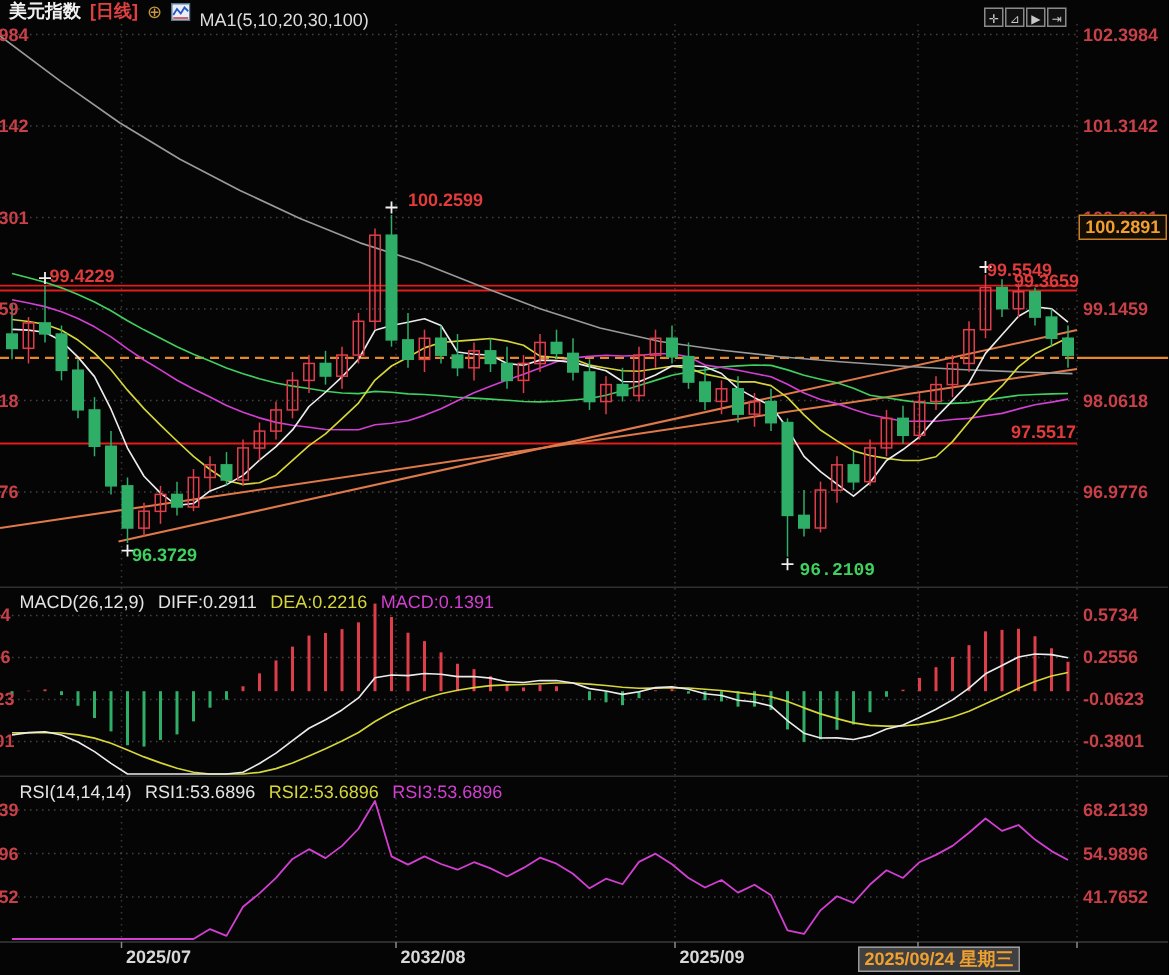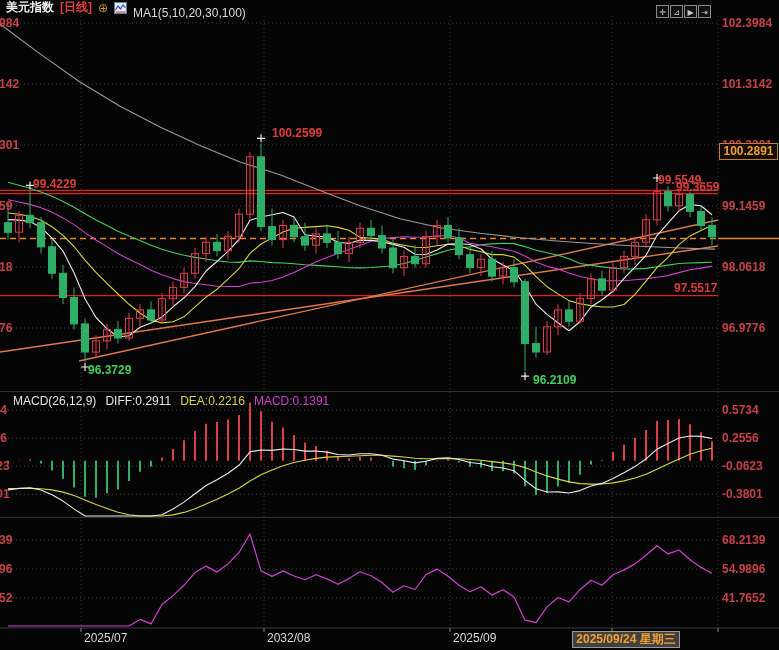--- a/index.html
+++ b/index.html
@@ -16,21 +16,21 @@
   .maval{font-weight:normal;}
   .toolbar{position:absolute;left:656px;top:5px;display:flex;gap:1px;z-index:6;}
   .tbico{width:13px;height:13px;border:1px solid #8a8a8a;background:#111;color:#c8c8c8;
          font-size:8px;line-height:13px;text-align:center;box-sizing:border-box;cursor:pointer;}
   .axlab{position:absolute;font-size:12px;font-weight:bold;color:#c84048;white-space:nowrap;z-index:4;}
   .lclip{position:absolute;left:-31px;width:38px;text-align:right;font-size:12px;font-weight:bold;
          color:#c84048;white-space:nowrap;z-index:4;}
   .ann{position:absolute;font-size:12px;font-weight:bold;white-space:nowrap;z-index:5;}
   .subhdr{position:absolute;left:13px;display:flex;gap:9px;font-size:12px;white-space:nowrap;z-index:5;}
   .w{color:#e4e4e4;} .y{color:#d6d63a;} .m{color:#d23fd2;}
-  .datelab{position:absolute;top:631px;font-size:12px;font-weight:normal;color:#d8d8d8;z-index:5;}
+  .datelab{position:absolute;top:631px;font-size:12px;font-weight:bold;color:#d8d8d8;z-index:5;}
   .datebox{position:absolute;left:572px;top:631px;width:106px;height:15px;border:1px solid #9a9a9a;
            color:#f0a030;font-size:12px;font-weight:bold;text-align:center;line-height:15px;
            background:#404040;z-index:5;}
   .pricebox{position:absolute;left:719px;top:143px;width:57px;height:15px;border:1px solid #c87f2a;
             color:#f0a030;font-size:12px;font-weight:bold;text-align:center;line-height:15px;
             background:#140d03;z-index:6;}
   .watermark{position:absolute;left:606px;top:590px;font-size:36px;font-weight:bold;
              color:rgba(215,218,224,0.92);letter-spacing:2px;z-index:3;}
 </style>
 </head>
@@ -300,20 +300,26 @@
       <path d="M8.0 489.9L19.0 488.4L30.0 487.8L41.0 490.0L52.0 494.7L63.0 501.1L74.0 508.9L85.0 516.0L96.0 516.0L107.0 516.0L118.0 516.0L129.0 516.0L140.0 516.0L151.0 516.0L162.0 514.8L173.0 509.0L184.0 502.1L195.0 493.8L206.0 485.5L217.0 479.8L228.0 473.3L239.0 465.3L250.0 451.8L261.0 450.0L272.0 450.4L283.0 449.0L294.0 449.5L305.0 451.1L316.0 451.0L327.0 452.1L338.0 454.5L349.0 455.0L360.0 453.7L371.0 453.7L382.0 455.3L393.0 459.1L404.0 460.7L415.0 462.9L426.0 461.2L437.0 458.4L448.0 457.8L459.0 459.5L470.0 462.5L481.0 463.7L492.0 466.8L503.0 468.0L514.0 470.7L525.0 480.4L536.0 488.8L547.0 492.0L558.0 491.9L569.0 493.0L580.0 490.6L591.0 486.0L602.0 483.4L613.0 478.4L624.0 472.8L635.0 466.6L646.0 458.8L657.0 449.2L668.0 443.6L679.0 438.0L690.0 436.0L701.0 436.4L712.0 438.5" fill="none" stroke="#ececec" stroke-width="1.1" stroke-linejoin="round"></path>
       <path d="M8.0 626.0L19.0 626.0L30.0 626.0L41.0 626.0L52.0 626.0L63.0 626.0L74.0 626.0L85.0 626.0L96.0 626.0L107.0 626.0L118.0 626.0L129.0 626.0L140.0 619.4L151.0 623.9L162.0 604.5L173.0 595.6L184.0 585.3L195.0 572.6L206.0 566.1L217.0 572.1L228.0 563.9L239.0 552.5L250.0 534.0L261.0 570.9L272.0 576.4L283.0 570.9L294.0 576.0L305.0 579.8L316.0 574.8L327.0 578.9L338.0 584.3L349.0 578.6L360.0 571.8L371.0 575.8L382.0 582.5L393.0 592.2L404.0 585.8L415.0 589.5L426.0 574.6L437.0 569.1L448.0 576.2L459.0 585.3L470.0 591.7L481.0 586.7L492.0 595.1L503.0 589.8L514.0 596.9L525.0 620.2L536.0 622.6L547.0 606.9L558.0 597.5L569.0 601.9L580.0 589.7L591.0 580.2L602.0 585.3L613.0 574.8L624.0 569.9L635.0 563.9L646.0 555.2L657.0 545.7L668.0 553.9L679.0 550.0L690.0 559.7L701.0 567.4L712.0 573.3" fill="none" stroke="#d23fd2" stroke-width="1.2" stroke-linejoin="round"></path>
     </svg>
 
   <div class="subhdr" style="top:394px;">
     <span class="w">MACD(26,12,9)</span>
     <span class="w">DIFF:0.2911</span>
     <span class="y">DEA:0.2216</span>
     <span class="m">MACD:0.1391</span>
   </div>
+  <div class="subhdr" style="top:521px;">
+    <span class="w">RSI(14,14,14)</span>
+    <span class="w">RSI1:53.6896</span>
+    <span class="y">RSI2:53.6896</span>
+    <span class="m">RSI3:53.6896</span>
+  </div>
 
   <div id="overlay">
       <span class="axlab" style="left: 722px; top: 16px;">102.3984</span>
       <span class="lclip" style="top: 16px;">102.3984</span>
       <span class="axlab" style="left: 722px; top: 77.0023px;">101.3142</span>
       <span class="lclip" style="top: 77.0023px;">101.3142</span>
       <span class="axlab" style="left: 722px; top: 137.999px;">100.2301</span>
       <span class="lclip" style="top: 137.999px;">100.2301</span>
       <span class="axlab" style="left: 722px; top: 199.001px;">99.1459</span>
       <span class="lclip" style="top: 199.001px;">99.1459</span>
@@ -337,19 +343,19 @@
       <span class="lclip" style="top: 591.001px;">41.7652</span>
       <span class="datelab" style="left: 84px;">2025/07</span>
       <span class="datelab" style="left: 267px;">2032/08</span>
       <span class="datelab" style="left: 453px;">2025/09</span>
       <span class="ann" style="left: 33px; top: 177px; color: rgb(226, 59, 59);">99.4229</span>
       <span class="ann" style="left: 272px; top: 126px; color: rgb(226, 59, 59);">100.2599</span>
       <span class="ann" style="left: 658px; top: 173px; color: rgb(226, 59, 59);">99.5549</span>
       <span class="ann" style="left: 676px; top: 180px; color: rgb(226, 59, 59);">99.3659</span>
       <span class="ann" style="left: 674px; top: 281px; color: rgb(226, 59, 59);">97.5517</span>
       <span class="ann" style="left: 88px; top: 363px; color: rgb(63, 208, 95);">96.3729</span>
-      <span class="ann" style="left: 533px; top: 373px; color: rgb(63, 208, 95);">96.2109</span>
+      <span class="ann" style="left: 533px; top: 373px; color: rgb(63, 208, 95); font-family: Liberation Mono, monospace;">96.2109</span>
     </div>
 
   <div class="datebox">2025/09/24 星期三</div>
   <div class="pricebox">100.2891</div>
 
 </div>
 
 </body></html>

